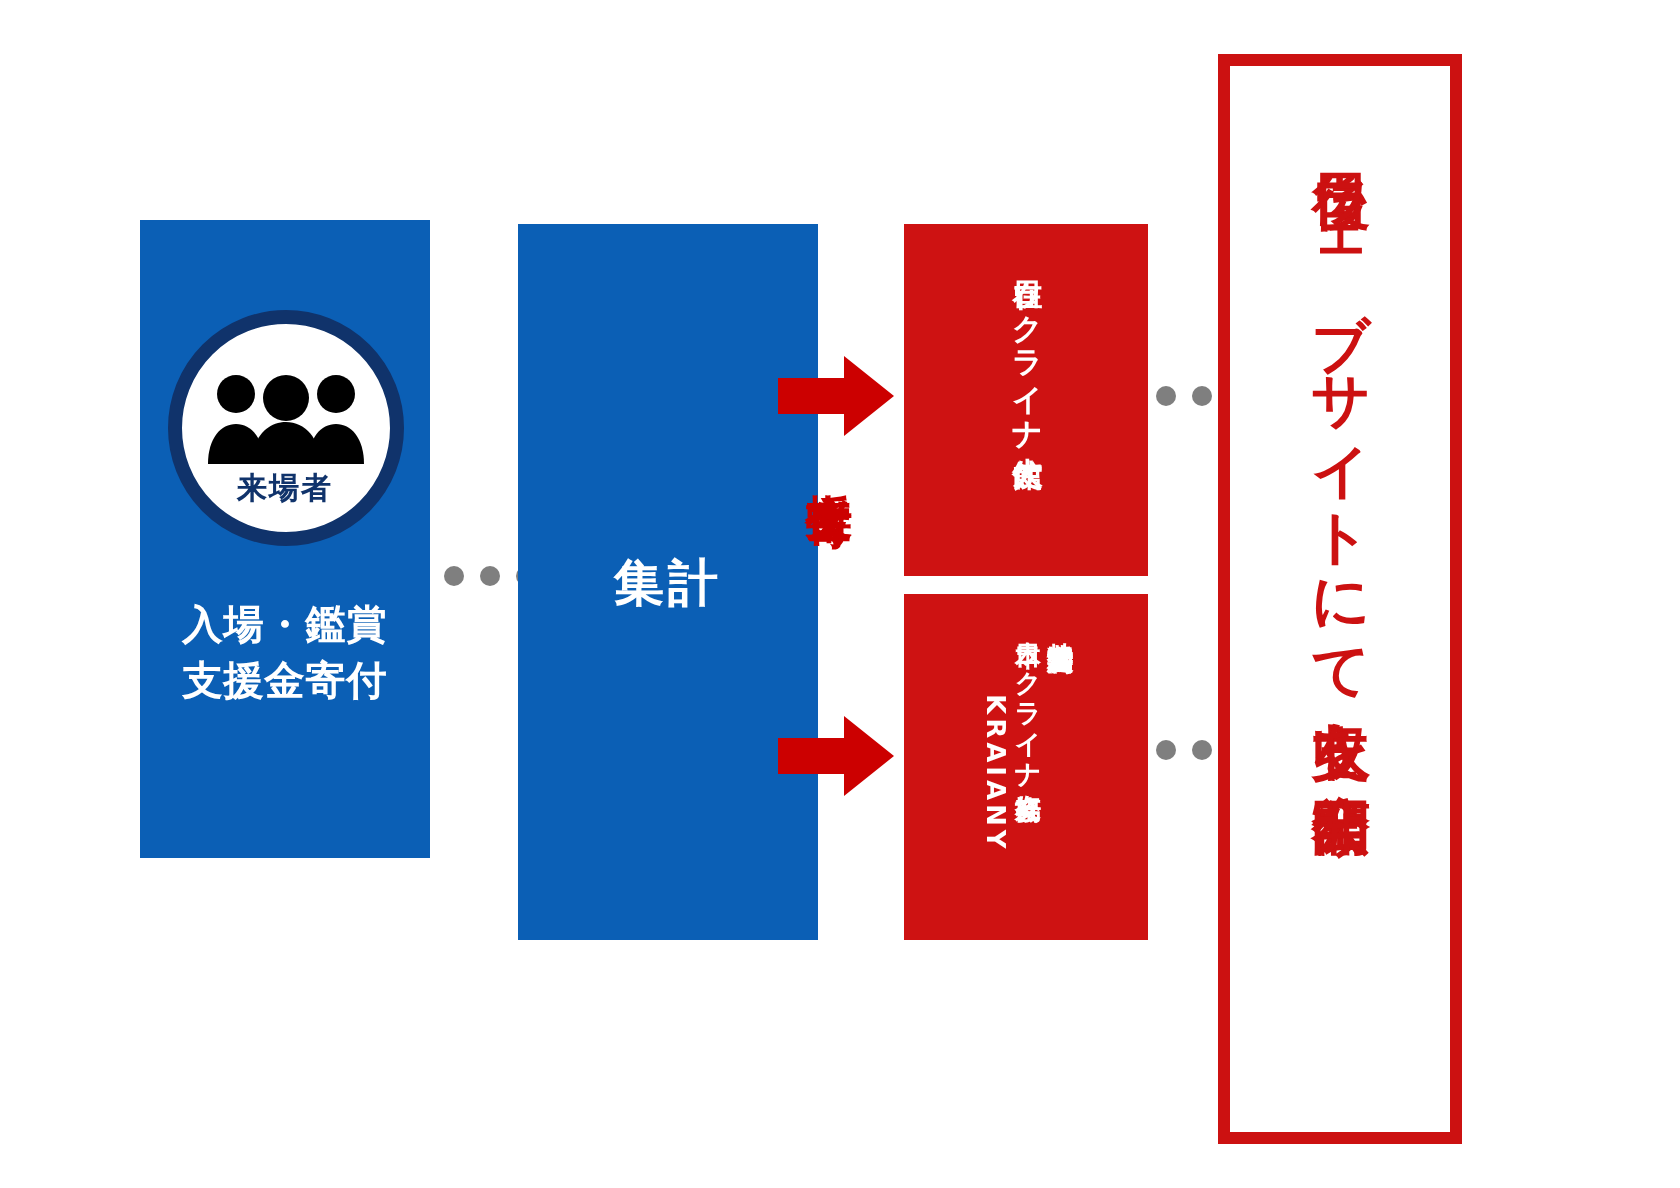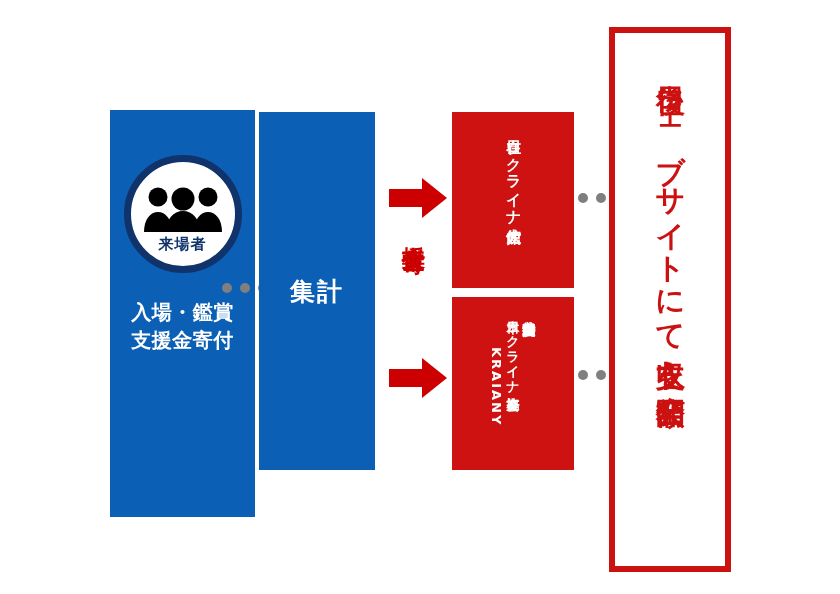--- a/index.html
+++ b/index.html
@@ -16,22 +16,22 @@
     height: 594px;
     background: #ffffff;
     overflow: hidden;
   }
 
   
   .blue-panel {
     background: #0b5fb5;
     position: absolute;
   }
-  .panel-1 { left: 70px;  top: 110px; width: 145px; height: 407px; margin-left: 40px; }
-  .panel-2 { left: 259px; top: 112px; width: 116px; height: 358px; }
+  .panel-1 { left: 70px;  top: 110px; width: 145px; height: 319px; }
+  .panel-2 { left: 259px; top: 112px; width: 116px; height: 358px; padding-left: 34px; }
 
   
   .badge {
     position: absolute;
     left: 50%;
     transform: translateX(-50%);
     top: 45px;
     width: 118px;
     height: 118px;
     border-radius: 50%;

